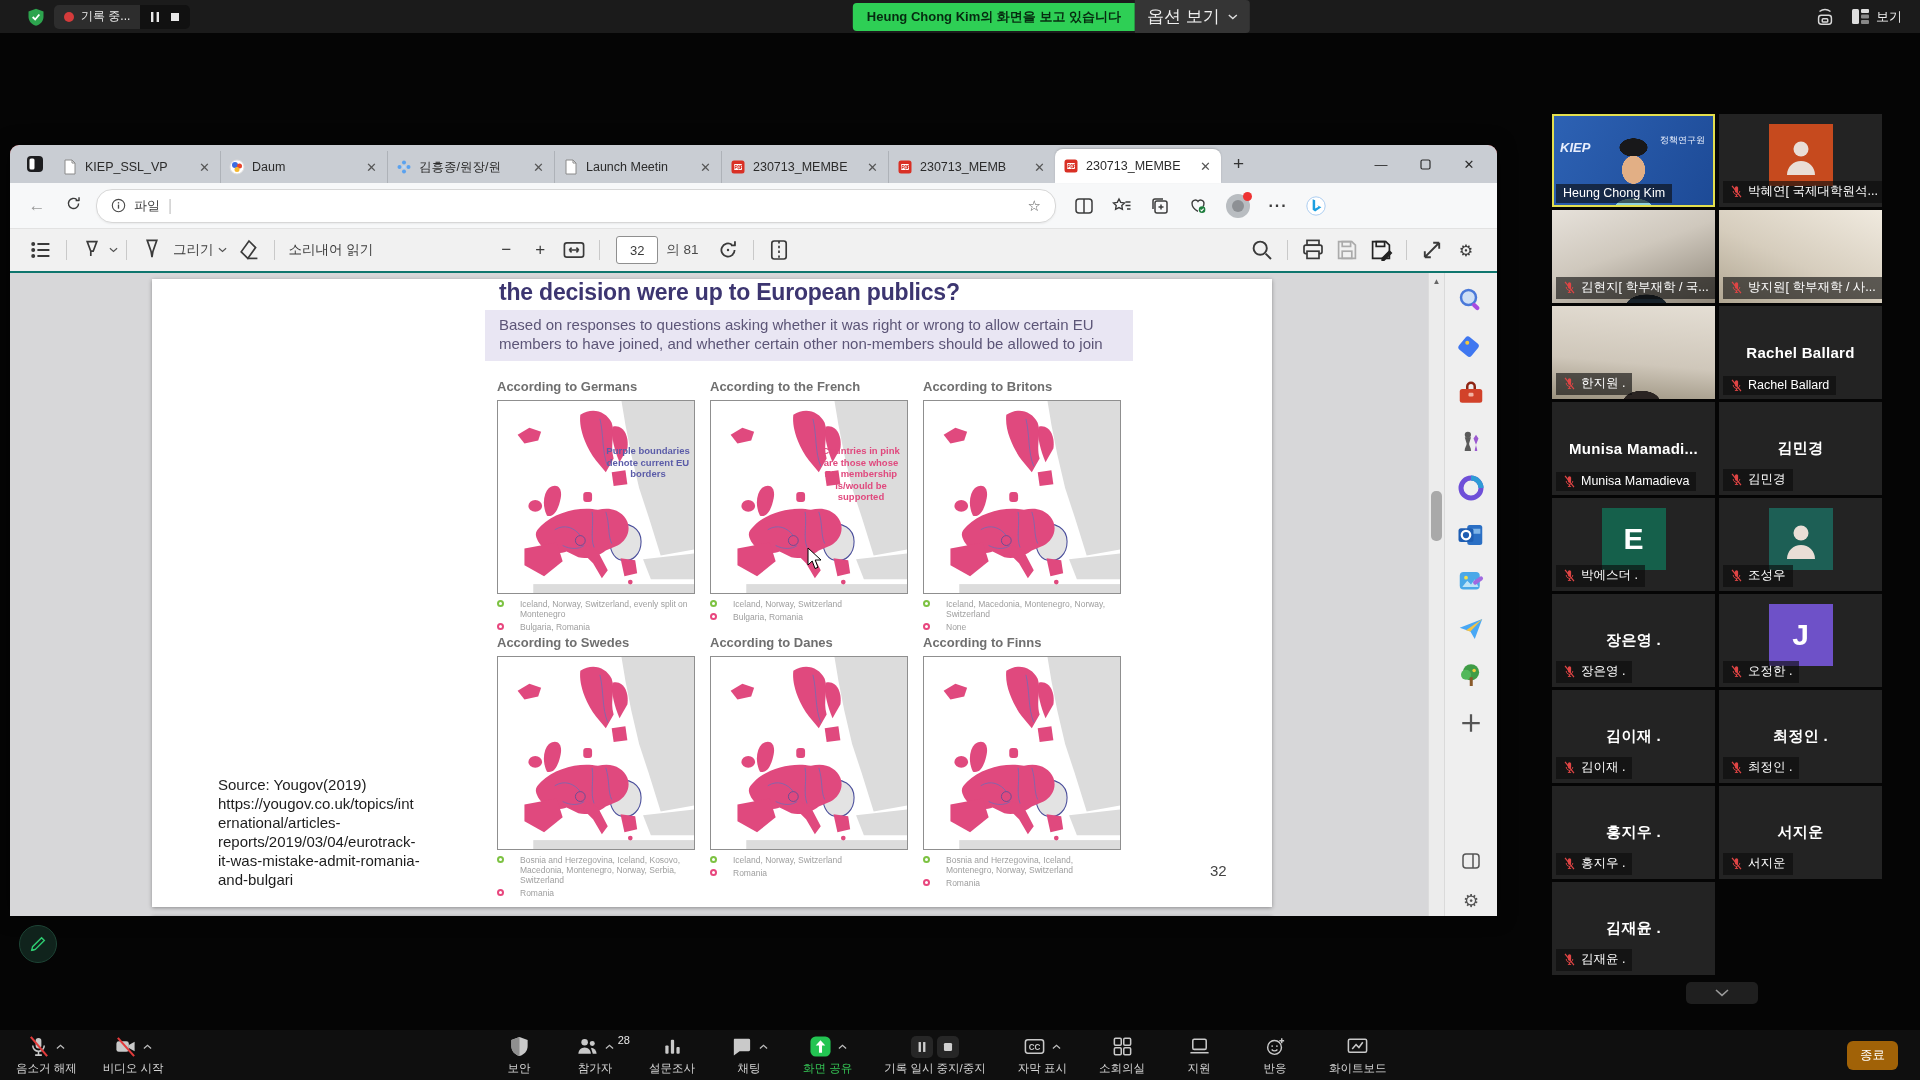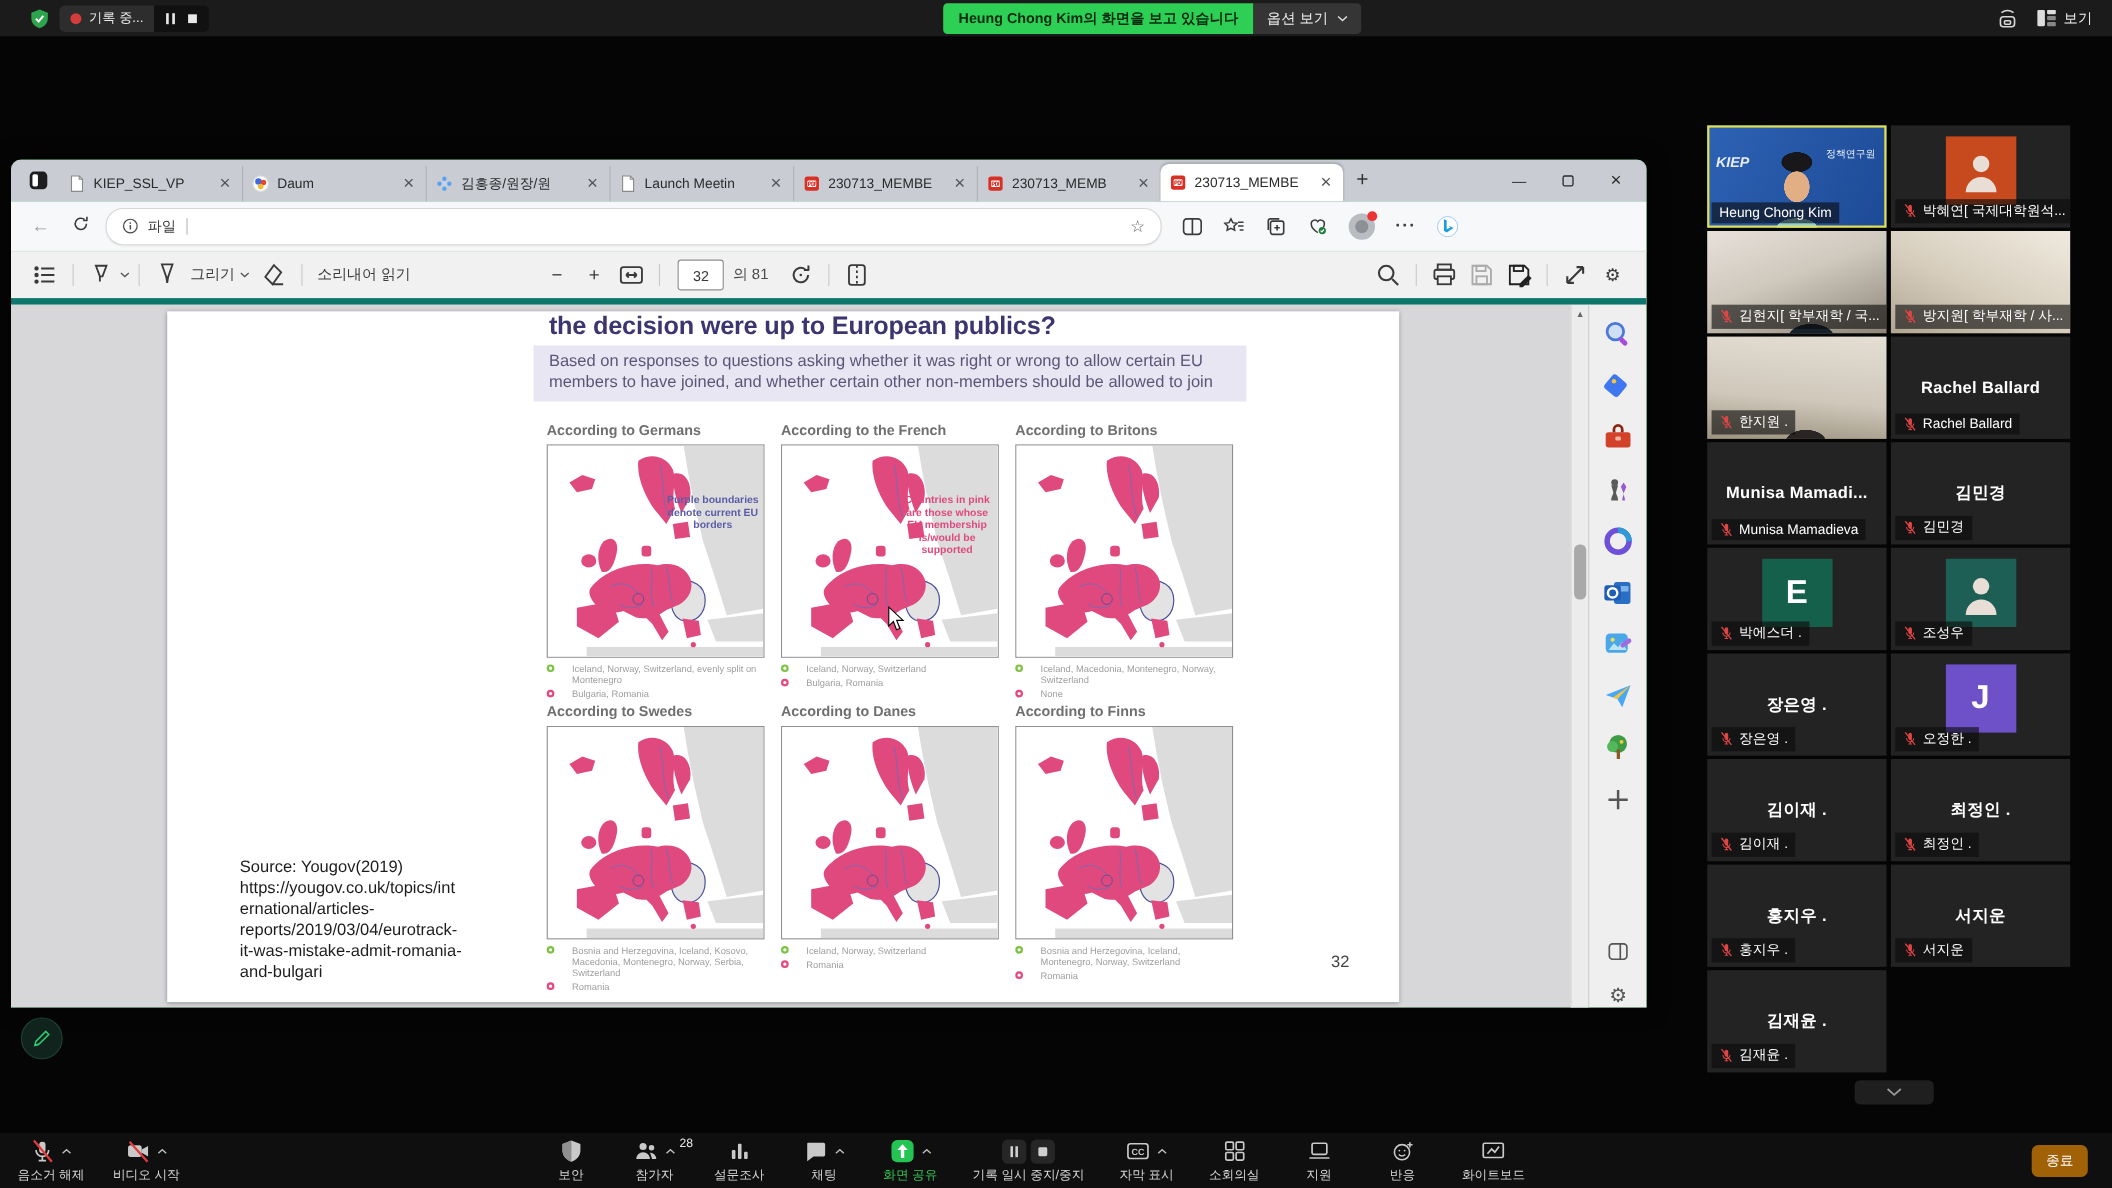--- a/index.html
+++ b/index.html
@@ -9,26 +9,26 @@
   
   #topbar{position:absolute;left:0;top:0;width:1920px;height:33px;background:#1b1b1b;display:flex;align-items:center;}
   .tb-left{display:flex;align-items:center;gap:8px;padding-left:26px;}
   .shield{width:20px;height:20px;display:inline-flex;}
   .rec-pill{display:flex;align-items:center;gap:7px;background:#2d2d2d;border-radius:5px 0 0 5px;height:24px;padding:0 10px;color:#eee;font-size:12px;}
   .rec-dot{width:10px;height:10px;border-radius:50%;background:#d43b3b;}
   .rec-controls{display:flex;align-items:center;gap:2px;background:#111;border-radius:0 5px 5px 0;height:24px;padding:0 6px;margin-left:-8px;}
   .rec-controls span{display:inline-flex;width:18px;height:18px;cursor:pointer;}
   .tb-center{position:absolute;left:50%;top:0;transform:translateX(-27%);display:flex;height:33px;align-items:center;}
   .banner{background:#2ecf55;color:#062b10;font-weight:bold;font-size:13px;padding:5px 14px;border-radius:4px 0 0 4px;}
-  .options-btn{background:#353535;color:#f0f0f0;font-size:13px;padding:5px 12px;border-radius:0 4px 4px 0;display:flex;align-items:center;gap:8px;cursor:pointer;}
+  .options-btn{background:#353535;color:#f0f0f0;font-size:17px;padding:5px 12px;border-radius:0 4px 4px 0;display:flex;align-items:center;gap:8px;cursor:pointer;}
   .tb-right{margin-left:auto;display:flex;align-items:center;gap:16px;padding-right:18px;color:#ddd;}
   .view-btn{display:flex;align-items:center;gap:7px;font-size:13px;color:#eee;cursor:pointer;}
 
   
-  #browser{position:absolute;left:10px;top:145px;width:1487px;height:771px;background:#15803d;border-radius:9px 9px 0 0;box-shadow:0 0 18px rgba(0,0,0,.6);overflow:hidden;}
+  #browser{position:absolute;left:10px;top:145px;width:1487px;height:771px;background:#b91c1c;border-radius:9px 9px 0 0;box-shadow:0 0 18px rgba(0,0,0,.6);overflow:hidden;}
   .tabbar{height:38px;background:#c9cdd3;display:flex;align-items:center;padding:0 6px;}
   .tab-actions{width:26px;height:26px;display:inline-flex;align-items:center;justify-content:center;margin:0 6px;cursor:pointer;}
   #tabs{display:flex;height:38px;align-items:flex-end;}
   .tab{width:150px;height:32px;display:flex;align-items:center;gap:7px;padding:0 8px;font-size:12.5px;color:#2b2b2b;border-left:1px solid #aeb2b8;cursor:pointer;}
   .tab:first-child{border-left:none;}
   .tab.active{background:#fff;border-radius:8px 8px 0 0;height:34px;border-left:none;box-shadow:0 -1px 2px rgba(0,0,0,.15);}
   .tab .favicon{width:16px;height:16px;flex:0 0 16px;display:inline-flex;}
   .tab .tlabel{flex:1;white-space:nowrap;overflow:hidden;}
   .tab .tclose{font-size:13px;color:#555;padding:0 2px;}
   .newtab{font-size:19px;color:#333;padding:0 12px;cursor:pointer;}
@@ -43,21 +43,21 @@
   .url-proto{font-size:13px;color:#3a3a3a;}
   .url-text{font-size:13.5px;color:#1c1c1c;white-space:nowrap;overflow:hidden;flex:1;}
   .pill-star{margin-left:auto;font-size:15px;color:#555;}
   .addr-icons{display:flex;align-items:center;gap:18px;margin-left:8px;color:#3c3c3c;}
   .addr-icons .aicon{width:20px;height:20px;display:inline-flex;align-items:center;justify-content:center;cursor:pointer;}
   .avatar-wrap{position:relative;width:24px;height:24px;}
   .avatar-c{width:24px;height:24px;border-radius:50%;background:#b9bdc1;display:flex;align-items:flex-end;justify-content:center;overflow:hidden;}
   .avatar-c i{width:12px;height:12px;border-radius:50%;background:#8d9094;display:block;margin-bottom:6px;}
   .avatar-dot{position:absolute;right:-2px;top:-2px;width:9px;height:9px;border-radius:50%;background:#e33;}
 
-  .pdfbar{height:42px;background:#f1f1f1;border-bottom:6px solid #0f766e;display:flex;align-items:center;padding:0 14px;color:#3a3a3a;font-size:13.5px;}
+  .pdfbar{height:42px;background:#f1f1f1;border-bottom:2px solid #0f766e;display:flex;align-items:center;padding:0 14px;color:#3a3a3a;font-size:13.5px;}
   .pdfbar .picon{width:24px;height:24px;display:inline-flex;align-items:center;justify-content:center;margin:0 5px;cursor:pointer;}
   .pdfbar .vsep{width:1px;height:20px;background:#c9c9c9;margin:0 8px;}
   .pdfbar .grp-center{margin-left:110px;display:flex;align-items:center;}
   .page-box{width:40px;height:26px;border:1px solid #8f8f8f;border-radius:3px;background:#fff;display:flex;align-items:center;justify-content:center;font-size:13px;margin:0 8px;}
   .of-label{color:#4a4a4a;margin-right:12px;}
   .grp-right{margin-left:auto;display:flex;align-items:center;}
   .dim{opacity:.38;}
 
   .content{display:flex;height:663px;}
   .pdfview{position:relative;flex:1;background:#d7d7d9;overflow:hidden;}

